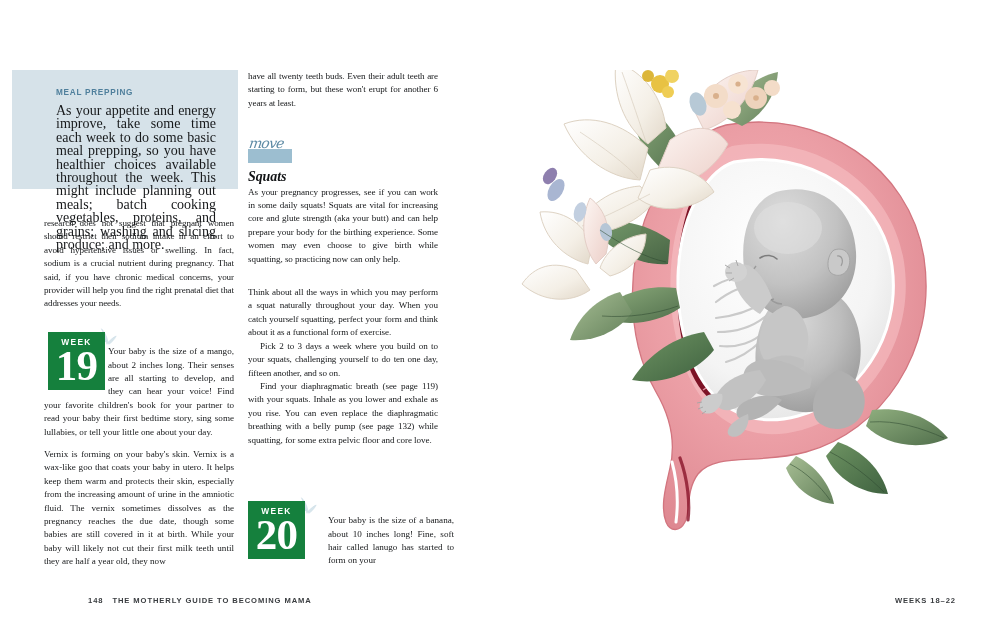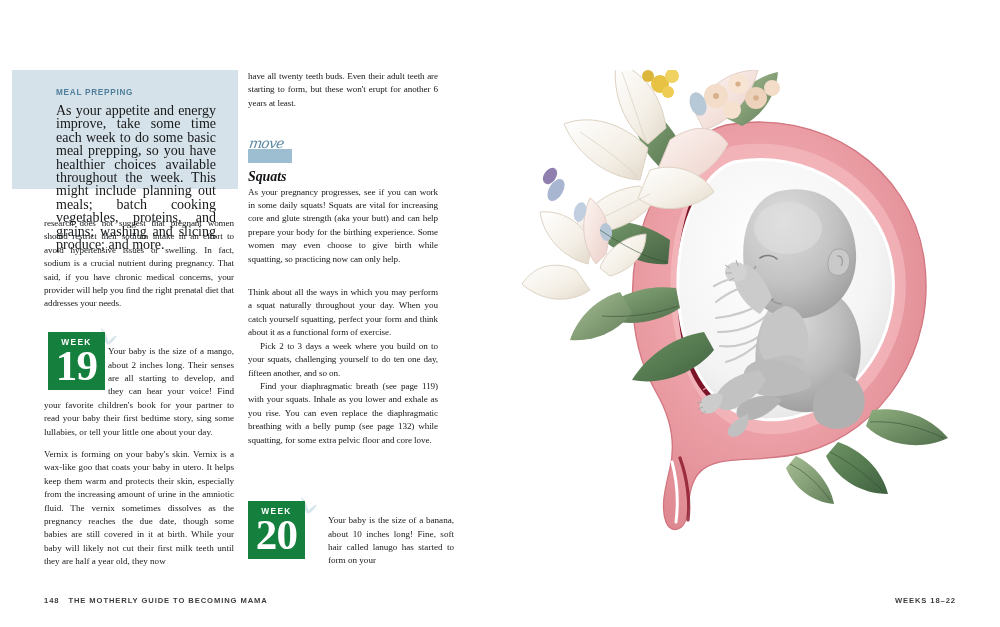--- a/index.html
+++ b/index.html
@@ -180,20 +180,21 @@
     bottom: 22px;
     font-family: "Liberation Sans", sans-serif;
     font-size: 7.6px;
     font-weight: bold;
     letter-spacing: 0.12em;
     color: #3a3d40;
   }
   .footer-left { left: 44px; }
   .footer-left .pg {
     margin-right: 9px;
+    margin-left: 44px;
   }
   .footer-right { right: 44px; }
 
   
   .illustration {
     position: absolute;
     left: 520px;
     top: 70px;
     width: 470px;
     height: 470px;

